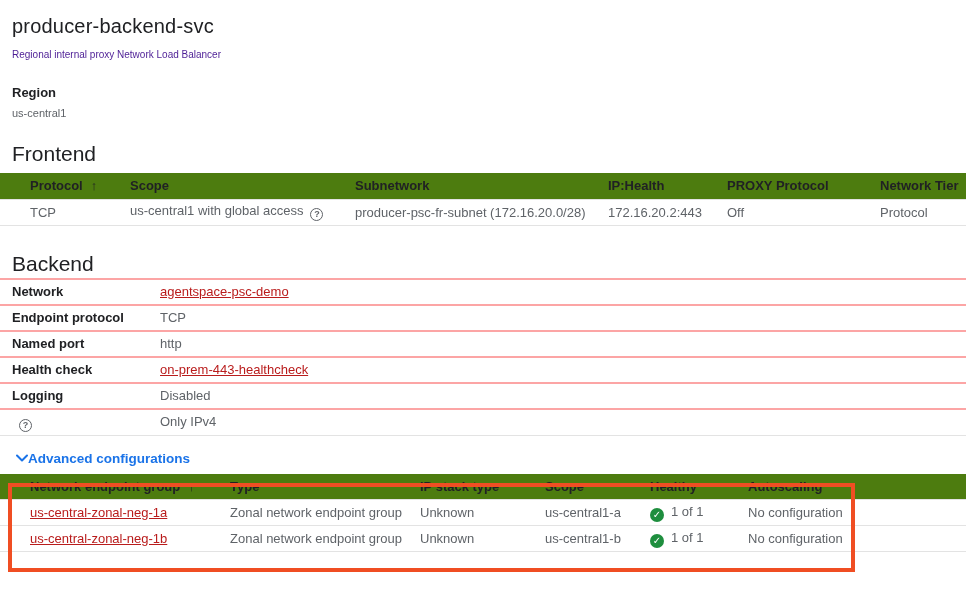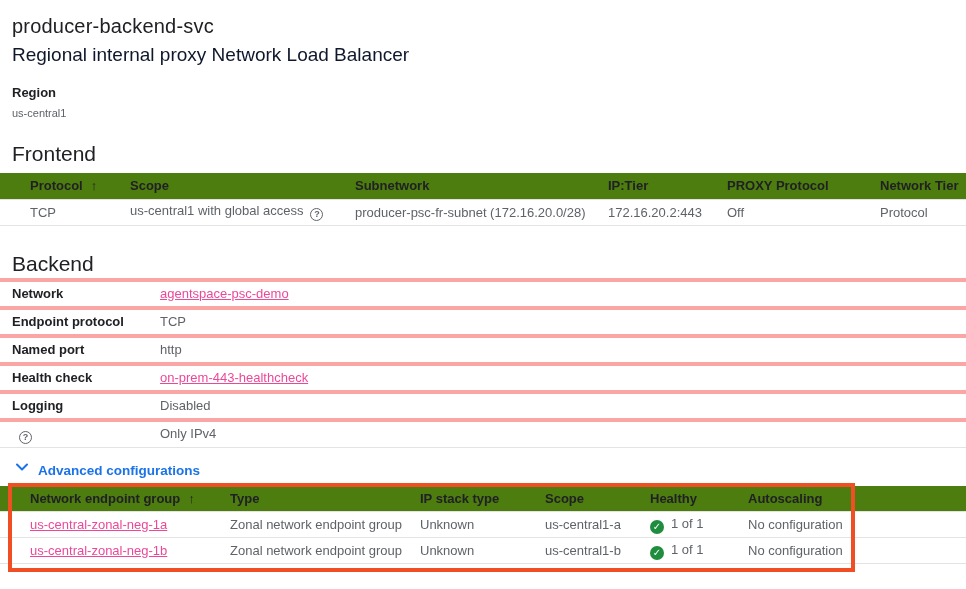--- a/index.html
+++ b/index.html
@@ -9,21 +9,21 @@
     font-family: "Liberation Sans", "DejaVu Sans", sans-serif;
     font-size: 13px; color: #202124;
     overflow: hidden;
   }
   .page { position: relative; width: 966px; height: 503px; padding-top: 14px; }
 
   h1.page-title {
     margin: 0 0 0 12px; font-size: 20px; line-height: 24px;
     font-weight: 400; color: #202124; letter-spacing: .2px;
   }
-  .subtitle { margin: 9px 0 0 12px; font-size: 19px; line-height: 16px; color: #0f172a; }
+  .subtitle { margin: 9px 0 0 12px; font-size: 10px; line-height: 16px; color: #4c1d95; }
   .region-label { margin: 22px 0 0 12px; font-size: 13px; line-height: 15px; font-weight: bold; color: #202124; }
   .region-value { margin: 6px 0 0 12px; font-size: 11px; line-height: 15px; color: #5f6368; }
 
   h2.section-heading {
     margin: 22px 0 0 12px; font-size: 21px; line-height: 22px;
     font-weight: 400; color: #202124;
   }
 
   table.data-table { width: 966px; border-collapse: collapse; table-layout: fixed; margin-top: 8px; font-size: 13px; }
   table.data-table th {
@@ -32,38 +32,38 @@
     white-space: nowrap; overflow: hidden;
   }
   table.data-table td {
     height: 26px; padding: 0 10px 0 0; border-bottom: 1px solid #e3e3e3;
     color: #5f6368; white-space: nowrap; overflow: hidden;
   }
   table.data-table th:first-child, table.data-table td:first-child { padding-left: 30px; }
 
   .sort-arrow { margin-left: 8px; font-weight: 400; color: #202124; }
 
-  a.link { color: #ec4899; text-decoration: underline; cursor: pointer; }
+  a.link { color: #b91c1c; text-decoration: underline; cursor: pointer; }
 
   .help-icon {
     display: inline-flex; align-items: center; justify-content: center;
     width: 13px; height: 13px; border-radius: 50%;
     border: 1px solid #5f6368; color: #5f6368;
     font-size: 9px; font-weight: bold; line-height: 1;
     margin-left: 7px; vertical-align: -2px; cursor: pointer;
   }
 
   .kv-table { margin-top: 3px; }
-  .kv-row { display: flex; border-top: 4px solid #fca5a5; padding: 3px 0; align-items: center; }
+  .kv-row { display: flex; border-top: 2px solid #fca5a5; padding: 3px 0; align-items: center; }
   .kv-row.last { border-bottom: 1px solid #e3e3e3; }
   .kv-label { width: 160px; flex: none; padding-left: 12px; padding-right: 14px; font-weight: bold; color: #202124; line-height: 18px; }
   .kv-value { color: #5f6368; line-height: 18px; padding-top: 0; }
 
   .advanced {
-    display: inline-flex; align-items: flex-start; gap: 10px;
+    display: inline-flex; align-items: center; 
     margin: 15px 0 0 16px; color: #1a73e8; font-weight: bold;
     font-size: 13.5px; cursor: pointer;
   }
   .advanced svg { display: block; }
 
   .neg-table { margin-top: 25px; }
 
   .check-circle {
     display: inline-flex; align-items: center; justify-content: center;
     width: 14px; height: 14px; border-radius: 50%;
@@ -98,21 +98,21 @@
         <col style="width:153px">
         <col style="width:86px">
     </colgroup>
     <thead>
       <tr>
         <th>
           <span>Protocol</span><span class="sort-arrow">↑</span>
         </th>
         <th>Scope</th>
         <th>Subnetwork</th>
-        <th>IP:Tier</th>
+        <th>IP:Health</th>
         <th>PROXY Protocol</th>
         <th>Network Tier</th>
       </tr>
     </thead>
     <tbody>
       <tr>
         <td>TCP</td>
         <td>
           <span>us-central1 with global access</span><span class="help-icon">
               <span>?</span>

